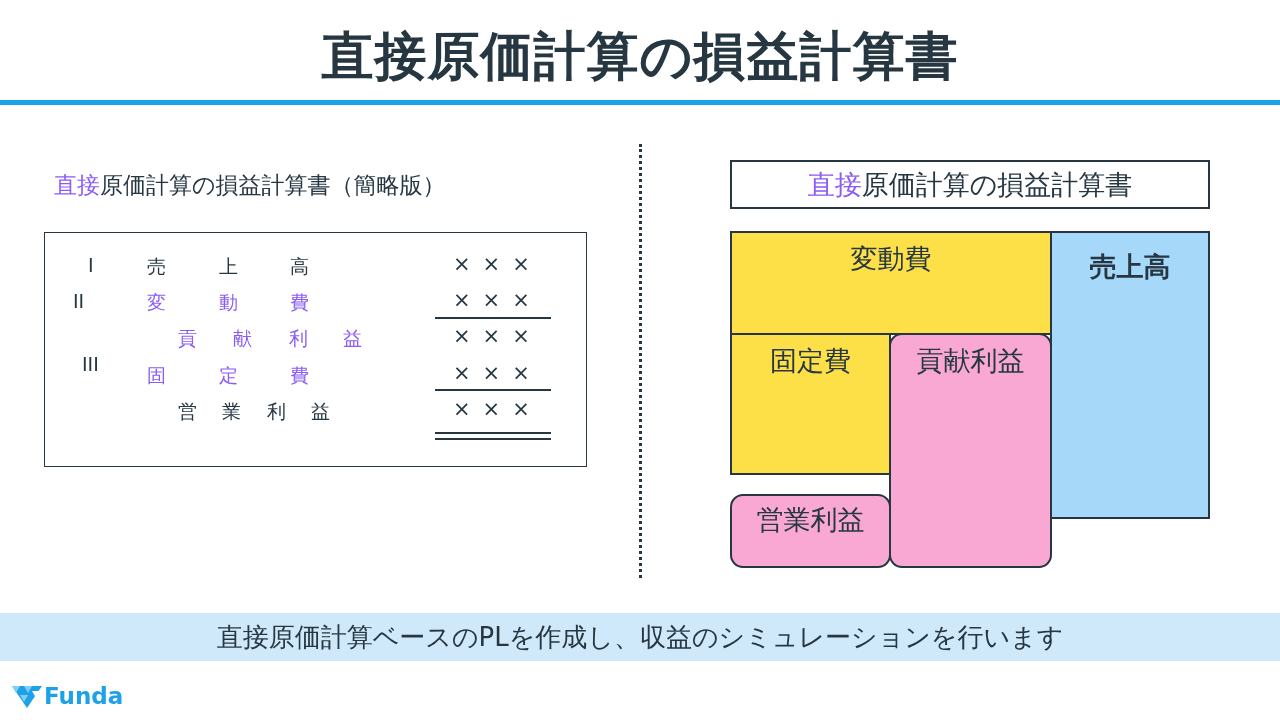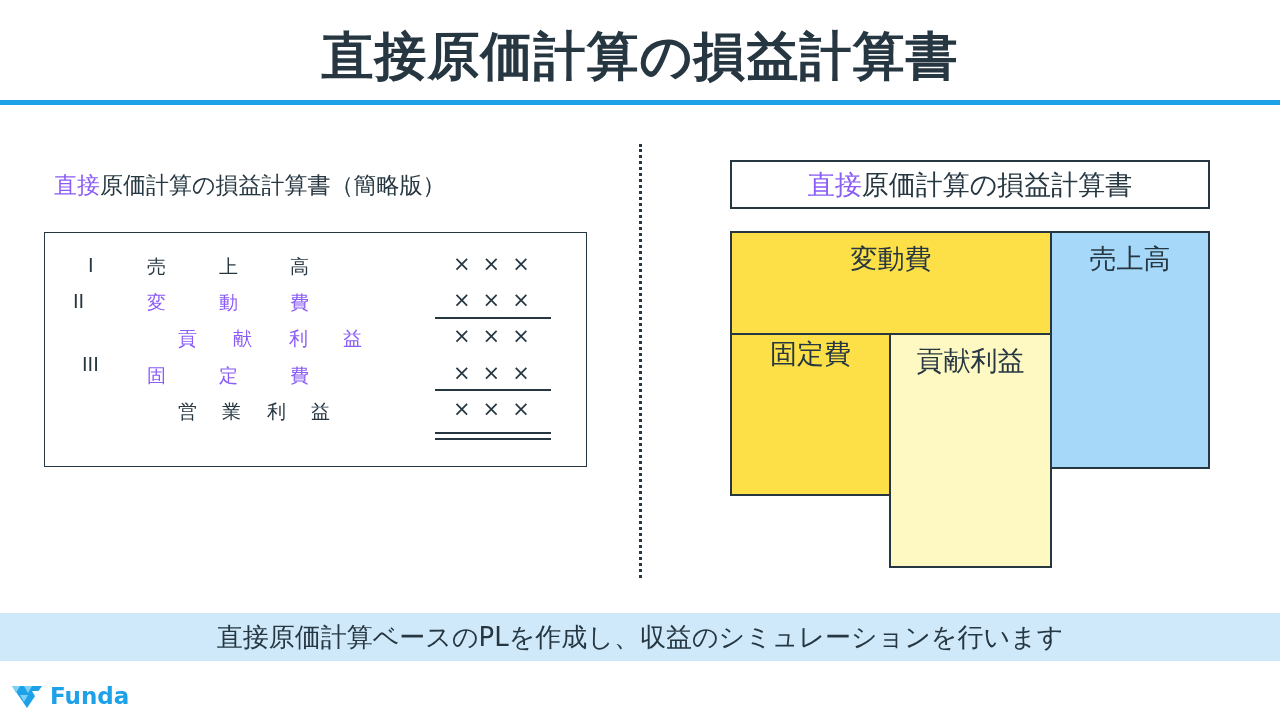--- a/index.html
+++ b/index.html
@@ -25,28 +25,28 @@
 
     .divider { left:639px; top:144px; width:0; height:434px; border-left:3px dotted #263742; }
 
     
     .right-heading {
       left:730px; top:160px; width:480px; height:49px; box-sizing:border-box;
       border:2px solid #263742; text-align:center; line-height:45px; font-size:27px;
     }
     .blk { position:absolute; box-sizing:border-box; border:2px solid #263742; text-align:center; font-size:27px; color:#263742; }
     .orange { background:#fde047; }
-    .green { background:#fef9c3; }
+    .green { background:#f9a8d4;border-radius:13px; }
     .blue { background:#a6d8fa; }
 
     .caption-band {
       left:0; top:613px; width:1280px; height:48px; background:#cfe9fa;
       text-align:center; line-height:48px; font-size:26px; color:#263742;
     }
-    .logo { left:10px; top:682px; display:flex; align-items:center; gap:6px; }
+    .logo { left:10px; top:682px; display:flex; align-items:center; }
     .logo-text { font-size:23px; font-weight:bold; color:#1da1e8; font-family:"DejaVu Sans", sans-serif; }
   </style>
 </head>
 <body>
 
 <div class="abs title">直接原価計算の損益計算書</div>
 <div class="abs title-rule"></div>
 
 <div class="abs left-heading">
   <span class="red">直接</span><span>原価計算の損益計算書（簡略版）</span>
@@ -92,28 +92,31 @@
 <div class="abs divider"></div>
 
 <div class="abs right-heading">
   <span class="red">直接</span><span>原価計算の損益計算書</span>
 </div>
 
 <div class="abs" style="left:730px;top:231px;width:480px;height:337px;">
   <div class="blk orange" style="left:0;top:0;width:322px;height:104px;padding-top:8px;">
     <span>変動費</span>
   </div>
-  <div class="blk blue" style="left:320px;top:0;width:160px;height:238px;padding-top:8px;">
+  <div class="blk blue" style="left:320px;top:0;width:160px;height:288px;padding-top:16px;font-weight:bold;">
     <span>売上高</span>
   </div>
-  <div class="blk orange" style="left:0;top:102px;width:161px;height:163px;padding-top:1px;">
+  <div class="blk orange" style="left:0;top:102px;width:161px;height:142px;padding-top:8px;">
     <span>固定費</span>
   </div>
   <div class="blk green" style="left:159px;top:102px;width:163px;height:235px;padding-top:8px;">
     <span>貢献利益</span>
+  </div>
+  <div class="blk green" style="left:0;top:263px;width:161px;height:74px;padding-top:6px;">
+    <span>営業利益</span>
   </div>
 </div>
 
 <div class="abs caption-band">直接原価計算ベースのPLを作成し、収益のシミュレーションを行います</div>
 
 <div class="abs logo">
   <svg width="34" height="28" viewBox="0 0 34 28">
     <polygon points="2,4 32,4 17,26" fill="#1da1e8"></polygon>
     <polygon points="2,4 10,4 6,11" fill="#7fd0f5"></polygon>
     <polygon points="14,4 22,4 18,11" fill="#7fd0f5"></polygon>

